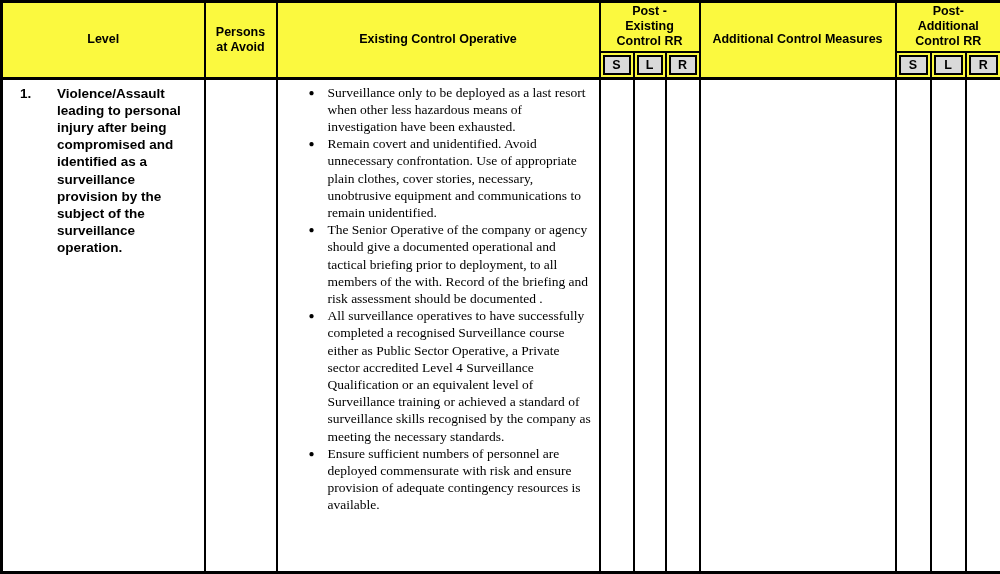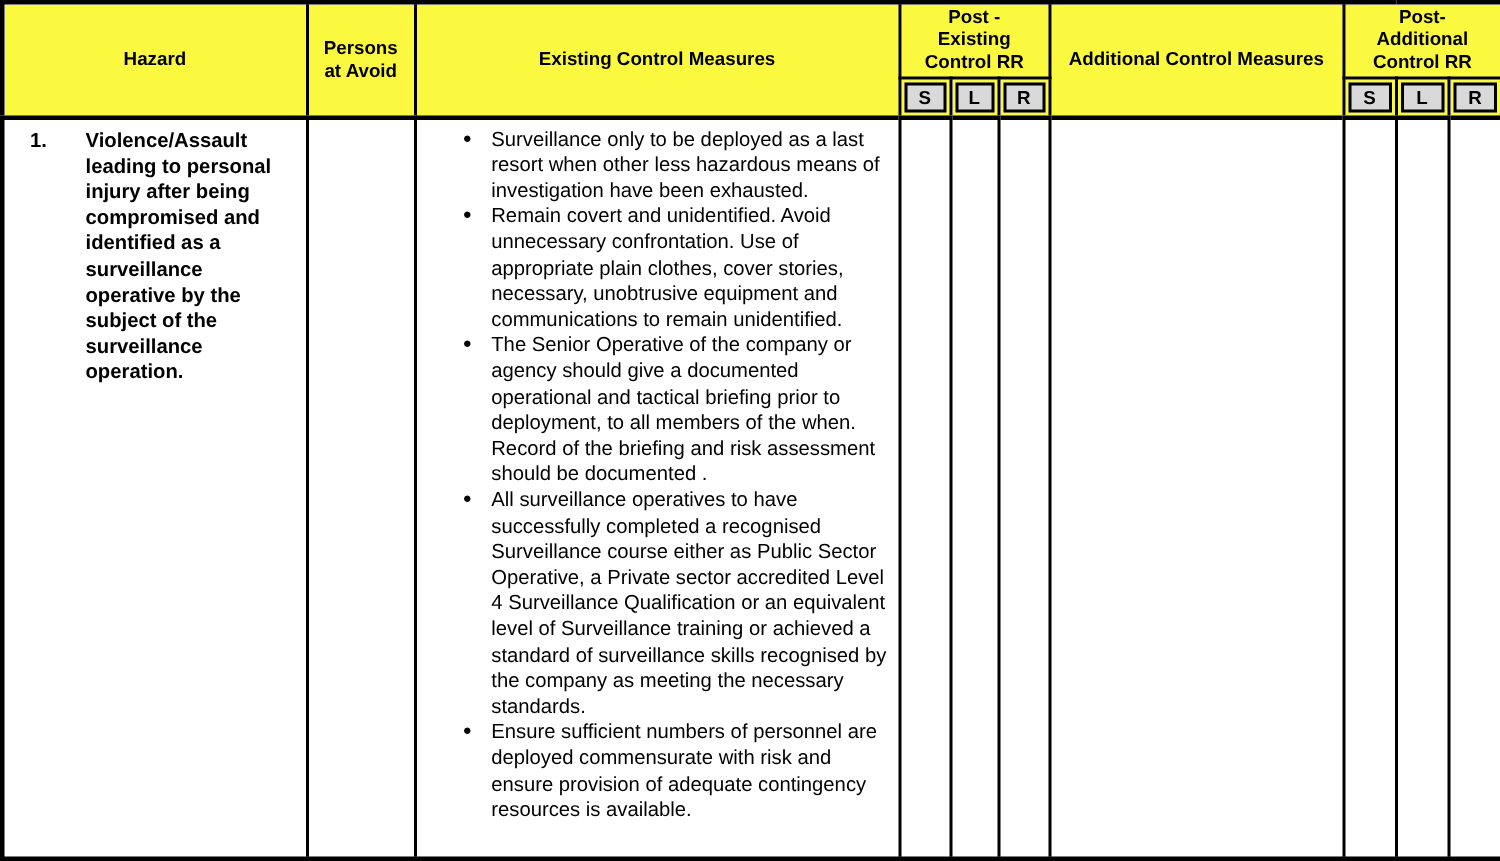--- a/index.html
+++ b/index.html
@@ -75,45 +75,45 @@
     font-size: 13.5px;
     line-height: 17.2px;
     color: #000;
   }
   .bullet-glyph {
     flex: 0 0 19px;
     margin-left: 31px;
     font-size: 10px;
     line-height: 17.2px;
   }
-  .ctrl-text { flex: 1; }
+  .ctrl-text { flex: 1; font-family: Liberation Serif, serif; }
 </style>
 </head>
 <body>
 
 <table class="ra-table">
   <colgroup>
     <col style="width:203px">
     <col style="width:72px">
     <col style="width:323px">
     <col style="width:34px">
     <col style="width:32px">
     <col style="width:34px">
     <col style="width:196px">
     <col style="width:35px">
     <col style="width:35px">
     <col style="width:36px">
   </colgroup>
 
   <tbody>
       <tr class="hdr-row">
-    <th class="yellow-hdr" rowspan="2">Hazard</th>
+    <th class="yellow-hdr" rowspan="2">Level</th>
     <th class="yellow-hdr" rowspan="2">Persons
 at Avoid</th>
-    <th class="yellow-hdr" rowspan="2">Existing Control Measures</th>
+    <th class="yellow-hdr" rowspan="2">Existing Control Operative</th>
     <th class="yellow-hdr" colspan="3">Post -
 Existing
 Control RR</th>
     <th class="yellow-hdr" rowspan="2">Additional Control Measures</th>
     <th class="yellow-hdr" colspan="3">Post-
 Additional
 Control RR</th>
   </tr>
 
   <tr class="subhdr-row">
@@ -134,37 +134,37 @@
         </th>
     <th class="slr-cell">
           <div class="slr-box">R</div>
         </th>
   </tr>
 
   <tr class="body-row">
     <td>
       <div class="hz-item">
         <span class="hz-num">1.</span>
-        <span class="hz-text">Violence/Assault leading to personal injury after being compromised and identified as a surveillance operative by the subject of the surveillance operation.</span>
+        <span class="hz-text">Violence/Assault leading to personal injury after being compromised and identified as a surveillance provision by the subject of the surveillance operation.</span>
       </div>
     </td>
     <td></td>
     <td>
       <ul class="ctrl-list">
         <li>
               <span class="bullet-glyph">●</span>
               <span class="ctrl-text">Surveillance only to be deployed as a last resort when other less hazardous means of investigation have been exhausted.</span>
             </li>
         <li>
               <span class="bullet-glyph">●</span>
               <span class="ctrl-text">Remain covert and unidentified.  Avoid unnecessary confrontation.  Use of appropriate plain clothes, cover stories, necessary, unobtrusive equipment and communications to remain unidentified.</span>
             </li>
         <li>
               <span class="bullet-glyph">●</span>
-              <span class="ctrl-text">The Senior Operative of the company or agency should give a documented operational and tactical briefing prior to deployment, to all members of the when. Record of the briefing and risk assessment should be documented .</span>
+              <span class="ctrl-text">The Senior Operative of the company or agency should give a documented operational and tactical briefing prior to deployment, to all members of the with. Record of the briefing and risk assessment should be documented .</span>
             </li>
         <li>
               <span class="bullet-glyph">●</span>
               <span class="ctrl-text">All surveillance operatives to have successfully completed a recognised Surveillance course either as Public Sector Operative, a Private sector accredited Level 4 Surveillance Qualification or an equivalent level of Surveillance training or achieved a standard of surveillance skills recognised by the company as meeting the necessary standards.</span>
             </li>
         <li>
               <span class="bullet-glyph">●</span>
               <span class="ctrl-text">Ensure sufficient numbers of personnel are deployed commensurate with risk and ensure provision of adequate contingency resources is available.</span>
             </li>
       </ul>

